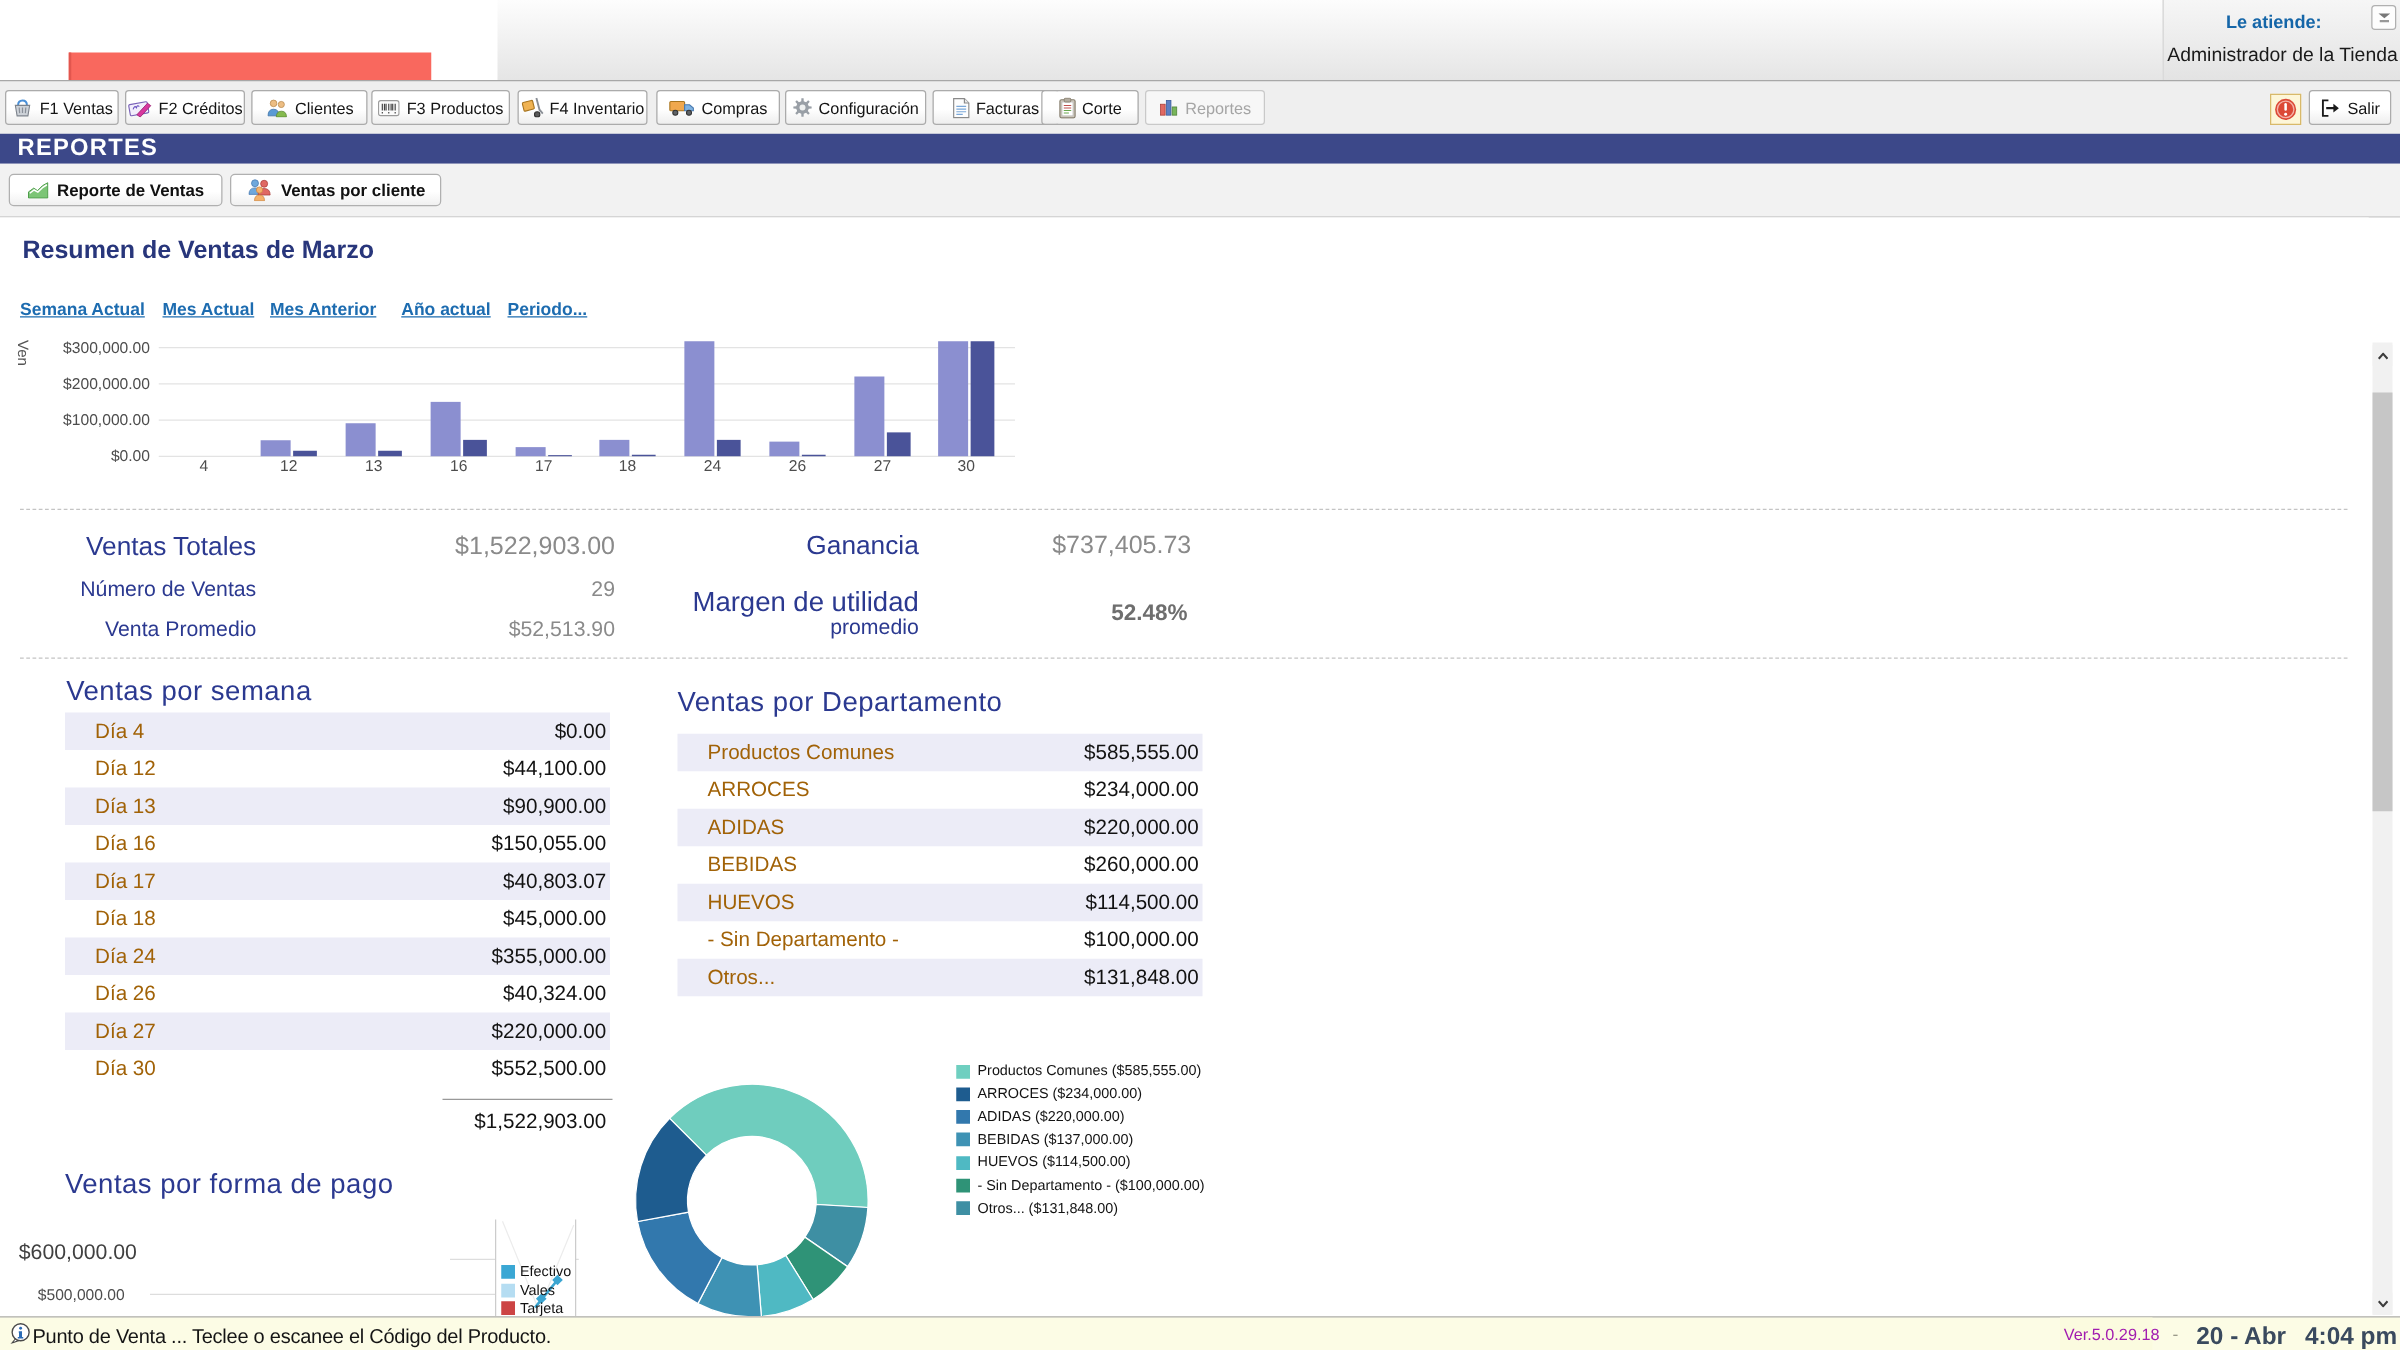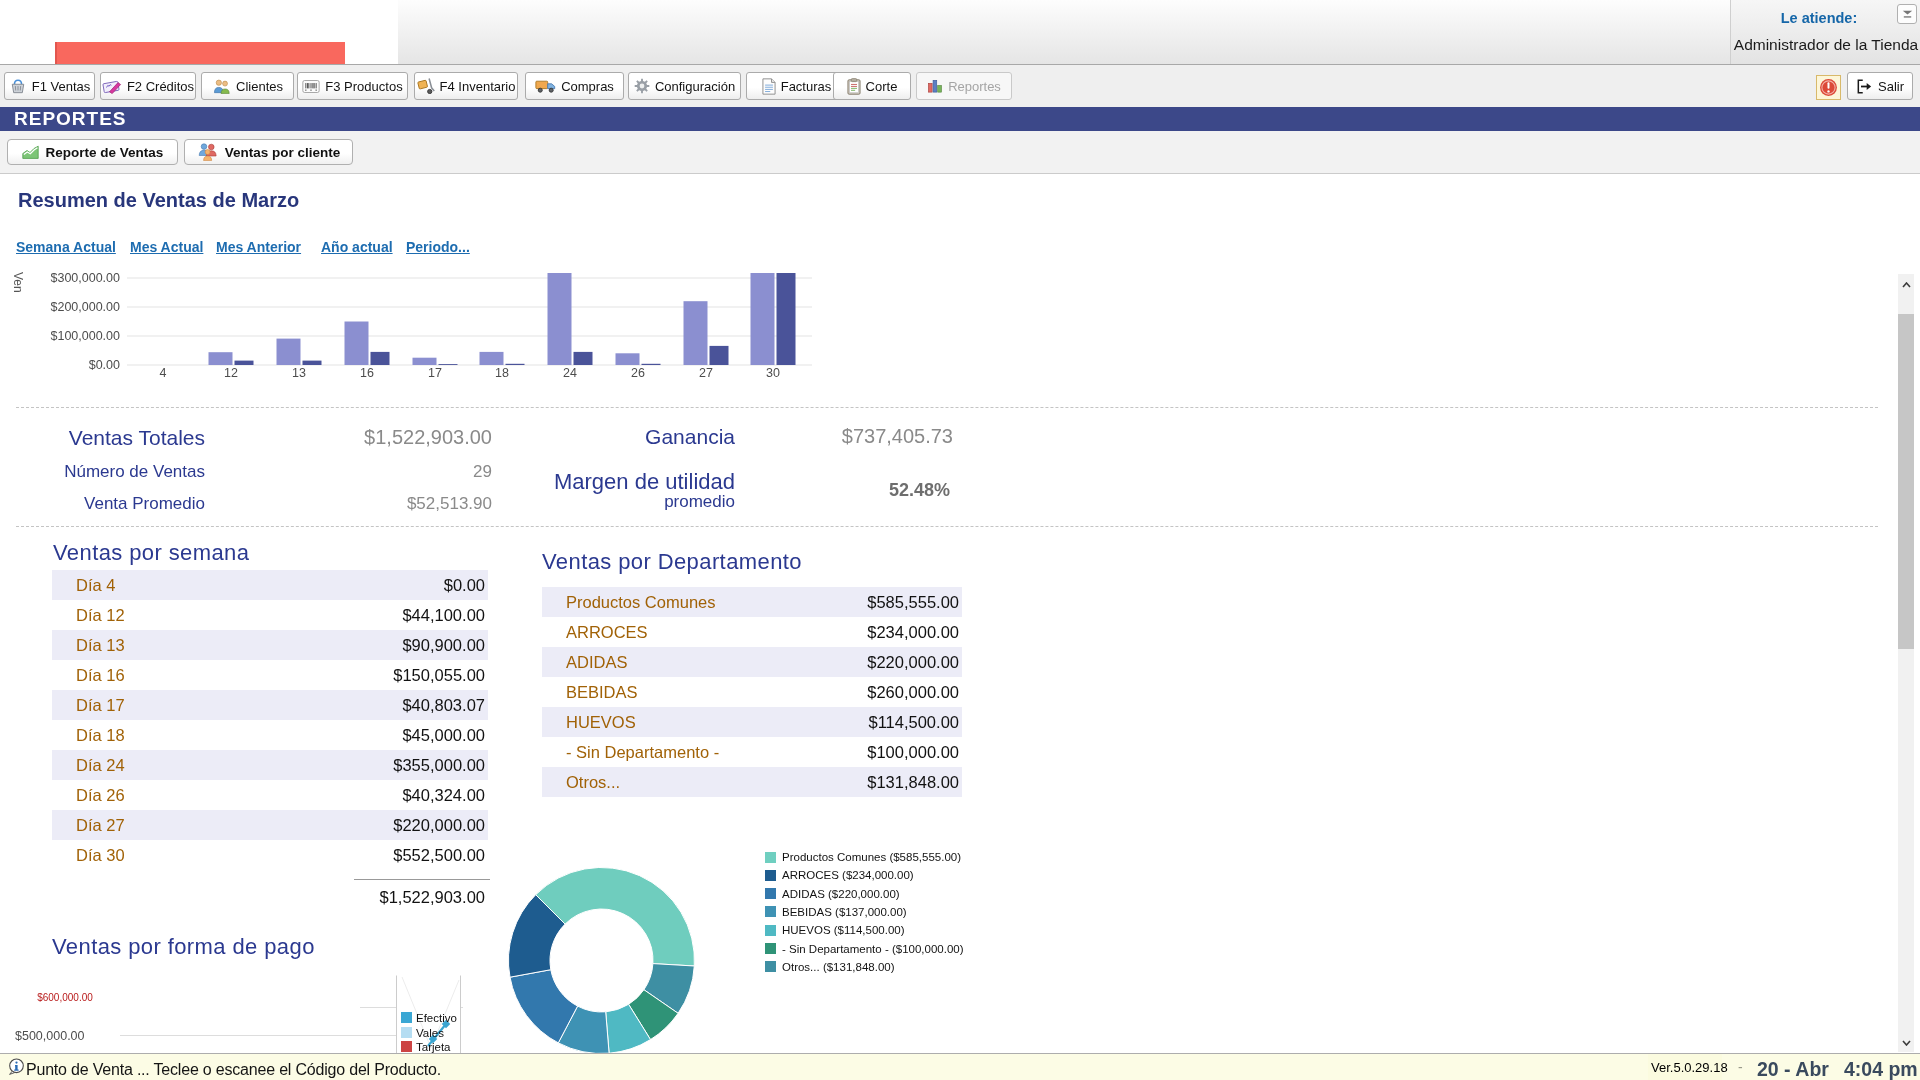--- a/index.html
+++ b/index.html
@@ -344,22 +344,22 @@
       <span>HUEVOS ($114,500.00)</span>
     </div>
     <div class="lgrow" style="top:768.0px">
       <span class="sw" style="background:#2F9377"></span>
       <span>- Sin Departamento - ($100,000.00)</span>
     </div>
     <div class="lgrow" style="top:786.3px">
       <span class="sw" style="background:#3E8FA3"></span>
       <span>Otros... ($131,848.00)</span>
     </div>
-    <div style="position:absolute;left:15px;top:818px;width:100px;text-align:center;font-size:10px;color:#b91c1c">$600,000.00</div>
-    <div style="position:absolute;left:15px;top:855px;width:100px;text-align:left;font-size:12.5px;color:#4d4d4d">$500,000.00</div>
+    <div style="position:absolute;left:15px;top:818px;width:100px;text-align:left;font-size:17px;color:#404040">$600,000.00</div>
+    <div style="position:absolute;left:15px;top:855px;width:100px;text-align:center;font-size:12.5px;color:#4d4d4d">$500,000.00</div>
     <div style="position:absolute;left:120px;top:861px;width:276px;border-top:1px solid #ddd"></div>
     <div style="position:absolute;left:360px;top:833px;width:103px;border-top:1px solid #ddd"></div>
     <svg style="position:absolute;left:390px;top:795px" width="80" height="84">
 <rect x="6.5" y="6.5" width="64" height="90" fill="#fff" stroke="none"></rect>
 <path d="M6.5 6.5 V84 M70.5 6.5 V84" fill="none" stroke="#ccc"></path>
 <path d="M12 8 L41 79 L69 11" fill="none" stroke="#ececec"></path>
 <line x1="38" y1="77" x2="56" y2="55" stroke="#3aa5d1" stroke-width="2.2"></line>
 <rect x="40" y="67" width="6" height="6" fill="#3aa5d1" transform="rotate(45 43 70)"></rect>
 <rect x="53" y="52" width="6" height="6" fill="#3aa5d1" transform="rotate(45 56 55)"></rect>
 </svg>
@@ -390,16 +390,16 @@
   </div>
 <div class="status">
     <div style="position:absolute;left:8px;top:4px"><svg width="17" height="17" viewBox="0 0 17 17">
         <circle cx="8.5" cy="7.8" r="6.8" fill="#fff" stroke="#4a4a4a" stroke-width="1.1"></circle>
         <path d="M4.2 13.2 L1.6 16.4 L6.5 14.6 z" fill="#fff" stroke="#4a4a4a" stroke-width=".9"></path>
         <circle cx="8.5" cy="4.6" r="1.15" fill="#2a6bb5"></circle>
         <path d="M7 7 h2.6 v4.6 h1 v1.2 H6.2 v-1.2 h1 V8.2 H7 z" fill="#2a6bb5"></path>
       </svg></div>
     <div style="position:absolute;left:26px;top:7px;font-size:16px;font-weight:normal;color:#151515;letter-spacing:-.2px">Punto de Venta ... Teclee o escanee el Código del Producto.</div>
     <div style="position:absolute;left:1648px;top:0;width:74px;height:26px;background:#fbfbdf"></div>
-    <div style="position:absolute;left:1651px;top:6px;font-size:13px;color:#000000">Ver.5.0.29.18</div>
+    <div style="position:absolute;left:1651px;top:6px;font-size:13px;color:#a21caf">Ver.5.0.29.18</div>
     <div style="position:absolute;left:1738px;top:5px;font-size:14px;color:#9a9a8a">-</div>
     <div id="d1" style="position:absolute;left:1757px;top:4px;font-size:19.5px;font-weight:bold;color:#3a4a5e">20 - Abr</div>
     <div id="d2" style="position:absolute;left:1844px;top:4px;font-size:19.5px;font-weight:bold;color:#3a4a5e">4:04 pm</div>
   </div>
 </body></html>

